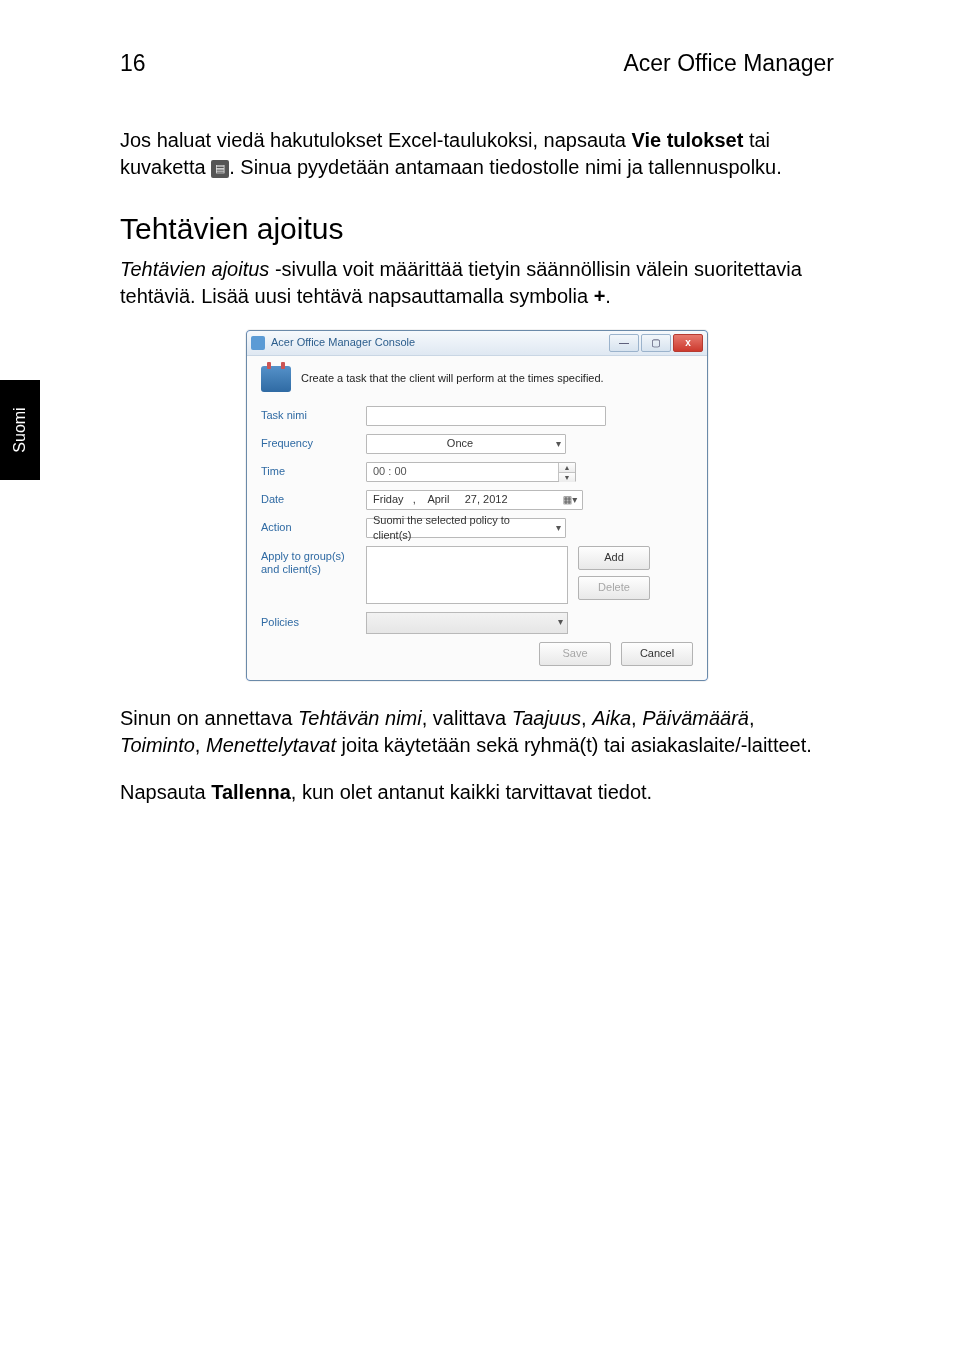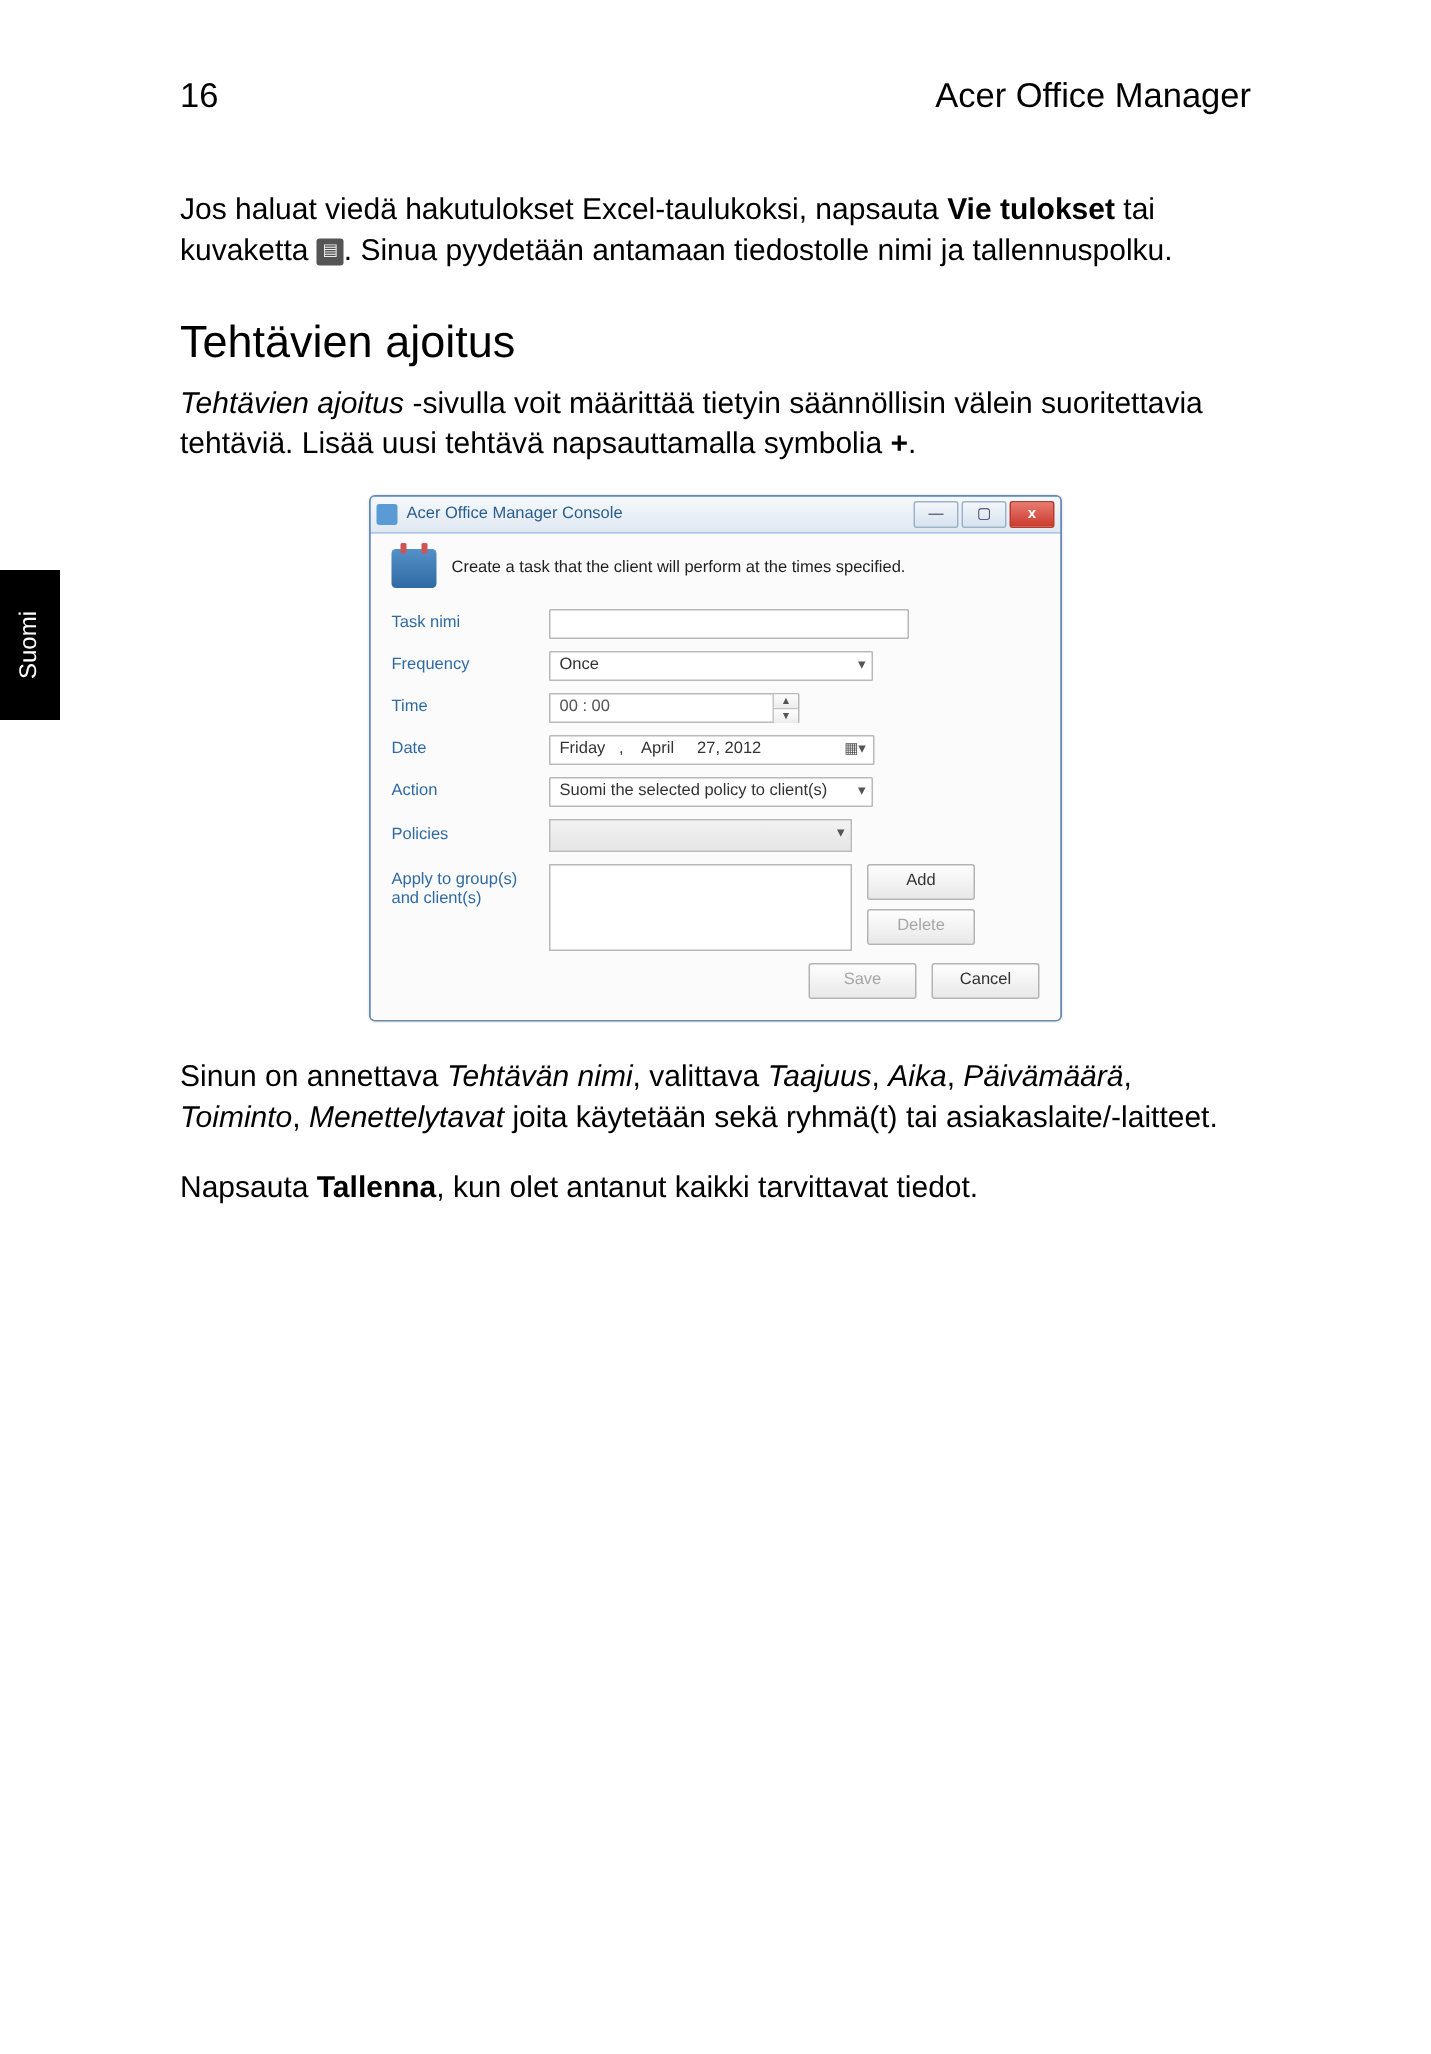--- a/index.html
+++ b/index.html
@@ -161,33 +161,33 @@
     font-size: 11px;
     padding: 0 6px;
     display: flex;
     align-items: center;
     color: #333;
     box-sizing: border-box;
   }
   .field.w-full { width: 240px; }
   .select {
     position: relative;
-    width: 216px;
-    justify-content: flex-start;
+    width: 200px;
+    justify-content: center;
     padding-right: 18px;
   }
   .select::after {
     content: "▾";
     position: absolute;
     right: 4px;
     color: #555;
     font-size: 10px;
   }
   .timebox {
-    width: 167px;
+    width: 210px;
     position: relative;
     color: #555;
     justify-content: flex-start;
   }
   .timebox .spin {
     position: absolute;
     right: 0; top: 0; bottom: 0;
     width: 16px;
     border-left: 1px solid #c3c3c3;
     display: flex;
@@ -319,35 +319,35 @@
             </div>
           </div>
 
           <div class="form-row">
             <div class="form-label">Action</div>
             <div class="field select">
               <span>Suomi the selected policy to client(s)</span>
             </div>
           </div>
 
-          <div class="form-row">
-            <div class="form-label">Policies</div>
-            <div class="policies-box"></div>
-          </div>
-
           <div class="form-row apply-row">
             <div class="form-label">
               <span>Apply to group(s)</span><br>
               <span>and client(s)</span>
             </div>
             <div class="list-area"></div>
             <div class="side-buttons">
               <div class="dbtn">Add</div>
               <div class="dbtn disabled">Delete</div>
             </div>
+          </div>
+
+          <div class="form-row">
+            <div class="form-label">Policies</div>
+            <div class="policies-box"></div>
           </div>
 
           <div class="footer-row">
             <div class="dbtn disabled">Save</div>
             <div class="dbtn">Cancel</div>
           </div>
         </div>
       </div>
     </div>
 

